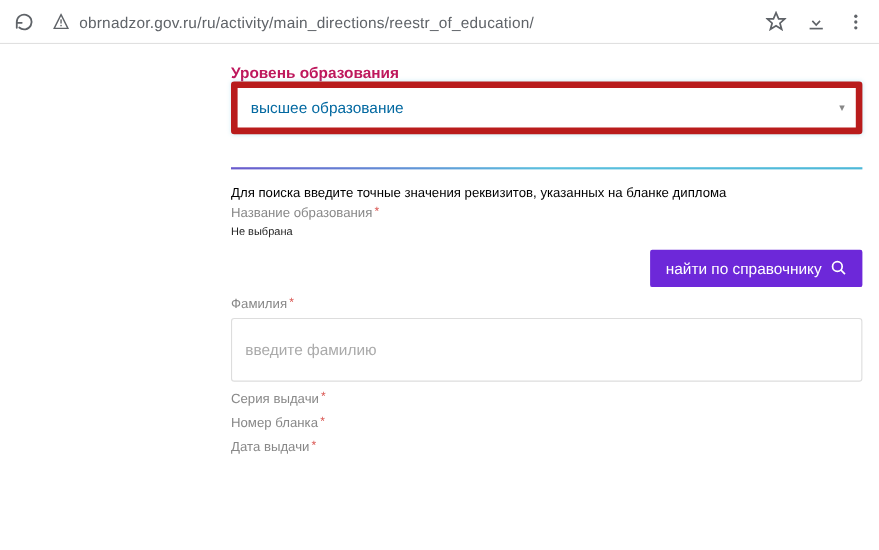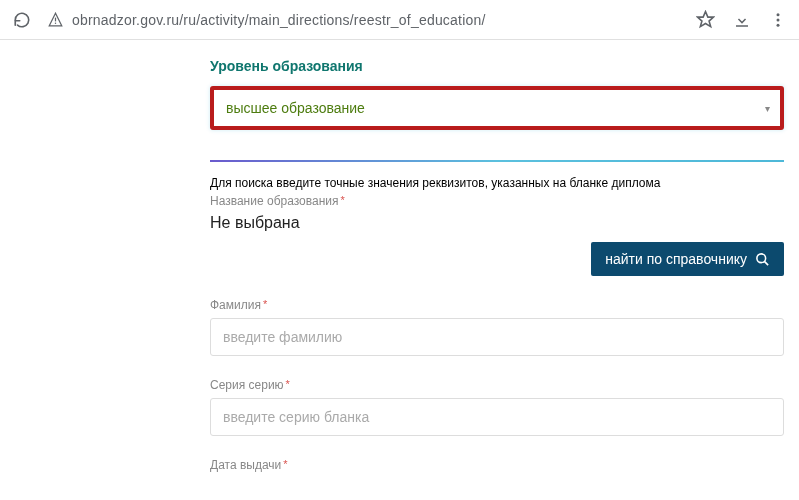--- a/index.html
+++ b/index.html
@@ -6,32 +6,32 @@
   body { font-family: Arial, Helvetica, sans-serif; background: #fff; width: 799px; height: 500px; overflow: hidden; }
   .browser-bar { display: flex; align-items: center; padding: 6px 12px; border-bottom: 1px solid #e0e0e0; height: 40px; gap: 10px; }
   .reload-btn { width: 20px; height: 20px; display: flex; align-items: center; justify-content: center; cursor: pointer; color: #5f6368; }
   .url-area { flex: 1; display: flex; align-items: flex-start; gap: 8px; padding: 0 6px; }
   .secure-icon { width: 16px; height: 16px; color: #5f6368; display: flex; align-items: center; }
   .url-text { color: #5f6368; font-size: 14px; letter-spacing: 0.2px; }
   .right-icons { display: flex; align-items: center; gap: 18px; }
   .star-icon, .download-icon, .menu-icon { color: #5f6368; cursor: pointer; display: flex; align-items: center; }
   .content { padding: 18px 0 0 0; }
   .form-wrap { width: 574px; margin-left: 210px; }
-  .level-label { font-size: 14px; font-weight: bold; color: #0f766e; margin-bottom: 12px; }
-  .select-box { width: 100%; border: 4px solid #b91c1c; border-radius: 3px; padding: 10px 12px; font-size: 14px; color: #4d7c0f; background: #fff; position: relative; box-shadow: 0 0 4px rgba(91,192,222,0.3); }
+  .level-label { font-size: 14px; font-weight: bold; color: #be185d; margin-bottom: 0; }
+  .select-box { width: 100%; border: 6px solid #b91c1c; border-radius: 3px; padding: 10px 12px; font-size: 14px; color: #0369a1; background: #fff; position: relative; box-shadow: 0 0 4px rgba(91,192,222,0.3); }
   .select-box::after { content: "▾"; position: absolute; right: 10px; top: 50%; transform: translateY(-50%); font-size: 10px; color: #888; }
   .sep-line { height: 2px; background: linear-gradient(90deg, #6a5acd 0%, #5bc0de 50%, #4db8d8 100%); margin: 30px 0 14px 0; }
   .hint { font-size: 12px; color: #000000; margin-bottom: 4px; }
-  .field-label { font-size: 12px; color: #888; margin-top: 22px; margin-bottom: 6px; }
+  .field-label { font-size: 12px; color: #888; margin-top: 8px; margin-bottom: 6px; }
   .req-star { color: #d9534f; font-size: 11px; vertical-align: top; margin-left: 2px; }
-  .org-value { font-size: 16px; color: #222; margin-bottom: 10px; }
+  .org-value { font-size: 10px; color: #222; margin-bottom: 10px; }
   .search-btn-wrap { display: flex; justify-content: flex-end; margin-bottom: 6px; }
-  .search-btn { background: #0c4a6e; color: #fff; border: none; padding: 9px 14px; font-size: 14px; border-radius: 2px; cursor: pointer; display: flex; align-items: flex-end; gap: 8px; }
+  .search-btn { background: #6d28d9; color: #fff; border: none; padding: 9px 14px; font-size: 14px; border-radius: 2px; cursor: pointer; display: flex; align-items: flex-start; gap: 8px; }
   .search-btn .mag { width: 15px; height: 15px; }
-  .text-input { width: 100%; border: 1px solid #ddd; border-radius: 3px; padding: 10px 12px; font-size: 14px; color: #555; outline: none; }
+  .text-input { width: 100%; border: 1px solid #ddd; border-radius: 3px; padding: 20px 12px; font-size: 14px; color: #555; outline: none; }
   .text-input::placeholder { color: #aaa; }
 </style>
 </head>
 <body>
 
 <div class="browser-bar">
   <div class="reload-btn">
     <svg width="18" height="18" viewBox="0 0 24 24" fill="none" stroke="currentColor" stroke-width="2.2" stroke-linecap="round">
         <path d="M3 12a9 9 0 1 1 3 6.7"></path>
         <path d="M3 19v-6h6"></path>
@@ -94,24 +94,26 @@
           </svg>
       </button>
     </div>
 
     <div class="field-label">
       <span>Фамилия</span><span class="req-star">*</span>
     </div>
     <input class="text-input" placeholder="введите фамилию" style="">
 
     <div class="field-label">
-      <span>Серия серию</span><span class="req-star">*</span>
+      <span>Серия выдачи</span><span class="req-star">*</span>
     </div>
-    <input class="text-input" placeholder="введите серию бланка" style="">
 
+    <div class="field-label">
+      <span>Номер бланка</span><span class="req-star">*</span>
+    </div>
 
     <div class="field-label">
       <span>Дата выдачи</span><span class="req-star">*</span>
     </div>
     
 
   </div>
 </div>
 
 </body></html>

